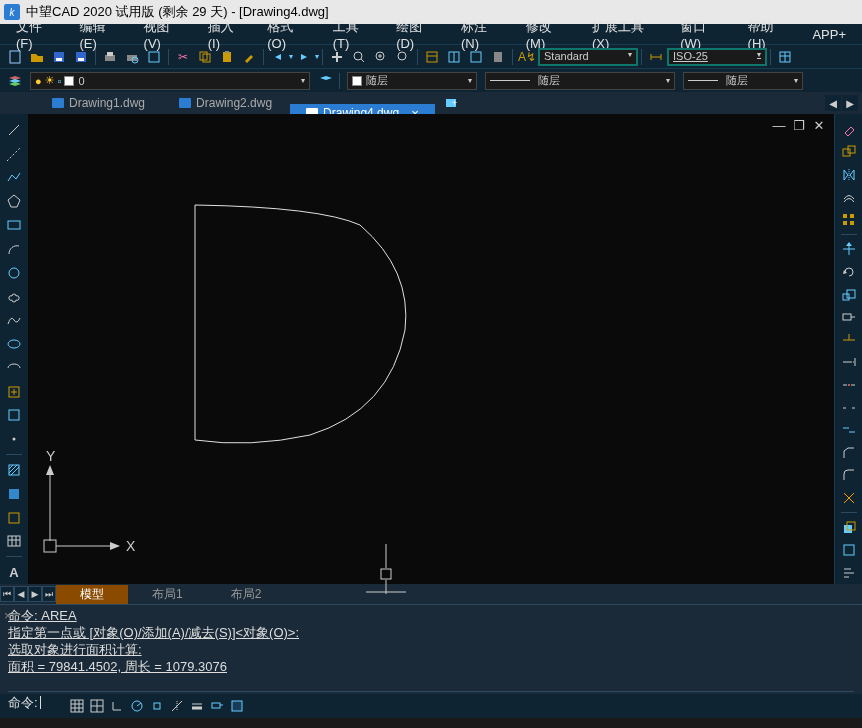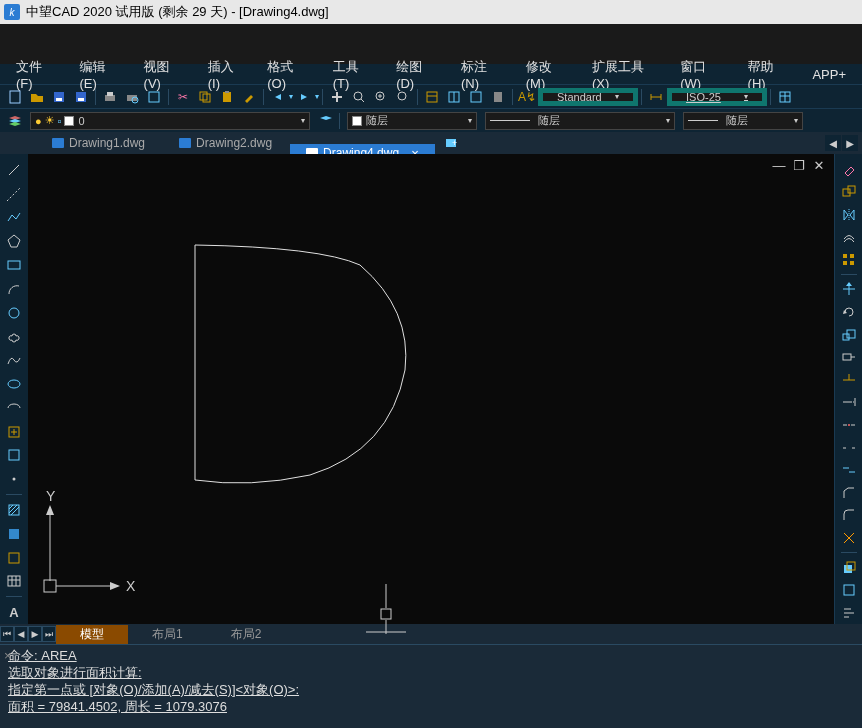--- a/index.html
+++ b/index.html
@@ -3,28 +3,28 @@
 <meta charset="utf-8">
 <style>
 * { margin: 0; padding: 0; box-sizing: border-box; font-family: "Microsoft YaHei", "SimSun", Arial, sans-serif; }
 body { width: 862px; height: 728px; background: #1a1a1a; color: #ccc; overflow: hidden; font-size: 12px; }
 
 
 .title-bar { height: 24px; background: #e8e8e8; color: #000; display: flex; align-items: center; padding: 0 4px; font-size: 13px; }
 .title-bar .logo { width: 16px; height: 16px; background: #2b7cd3; border-radius: 2px; margin-right: 6px; display: inline-flex; align-items: center; justify-content: center; color: #fff; font-size: 10px; font-style: italic; }
 
 
-.menu-bar { height: 20px; background: #0e2433; display: flex; align-items: center; padding: 0 4px; color: #e0e0e0; font-size: 13px; margin-top: 40px; }
+.menu-bar { height: 20px; background: #0e2433; display: flex; align-items: center; padding: 0 4px; color: #e0e0e0; font-size: 13px; }
 .menu-bar .item { padding: 0 12px; cursor: pointer; }
 
 
 .toolbar-row { height: 24px; background: #0e2433; display: flex; align-items: center; border-top: 1px solid #1a3a52; }
 .tb-btn { width: 18px; height: 18px; margin: 0 2px; cursor: pointer; display: inline-flex; align-items: center; justify-content: center; }
 .tb-sep { width: 1px; height: 16px; background: #2a4a62; margin: 0 3px; }
-.tb-dropdown { background: #1a1a1a; border: 5px solid #0f766e; height: 18px; display: inline-flex; align-items: center; padding: 0 14px; color: #ccc; font-size: 11px; min-width: 80px; }
+.tb-dropdown { background: #1a1a1a; border: 2px solid #0f766e; height: 18px; display: inline-flex; align-items: flex-start; padding: 0 4px; color: #ccc; font-size: 11px; min-width: 80px; }
 .tb-dropdown .arrow { margin-left: auto; font-size: 8px; }
 
 
 .layer-row { height: 24px; background: #0e2433; display: flex; align-items: center; border-top: 1px solid #1a3a52; padding: 0 4px; }
 .layer-box { background: #1a1a1a; border: 1px solid #444; height: 18px; display: inline-flex; align-items: center; padding: 0 4px; color: #ccc; font-size: 11px; flex: 1; margin: 0 4px; }
 .layer-box .arrow { margin-left: auto; font-size: 8px; }
 
 
 .doc-tabs { height: 22px; background: #1a2a38; display: flex; align-items: center; padding: 0 4px 0 36px; }
 .doc-tab { padding: 2px 16px; margin-right: 2px; background: #1a2a38; color: #aaa; cursor: pointer; display: inline-flex; align-items: center; font-size: 12px; font-family: monospace; }
@@ -590,22 +590,22 @@
   <span class="nav-btn">▶</span>
   <span class="nav-btn">⏭</span>
   <span class="tab active">模型</span>
   <span class="tab">布局1</span>
   <span class="tab">布局2</span>
 </div>
 
 <div class="cmdline">
   <span style="position:absolute;left:4px;color:#888;">×</span>
   <div class="row">命令: AREA</div>
+  <div class="row">指定第一点或 [对象(O)/添加(A)/减去(S)]&lt;对象(O)&gt;:</div>
   <div class="row">选取对象进行面积计算:</div>
-  <div class="row">指定第一点或 [对象(O)/添加(A)/减去(S)]&lt;对象(O)&gt;:</div>
   <div class="row">面积 = 79841.4502, 周长 = 1079.3076</div>
   <div class="input-row">
     <span>命令: </span>
     <span class="cursor-blink"></span>
   </div>
 </div>
 
 <div class="status-bar">
   <div class="status-btns">
     <span class="sbtn">

